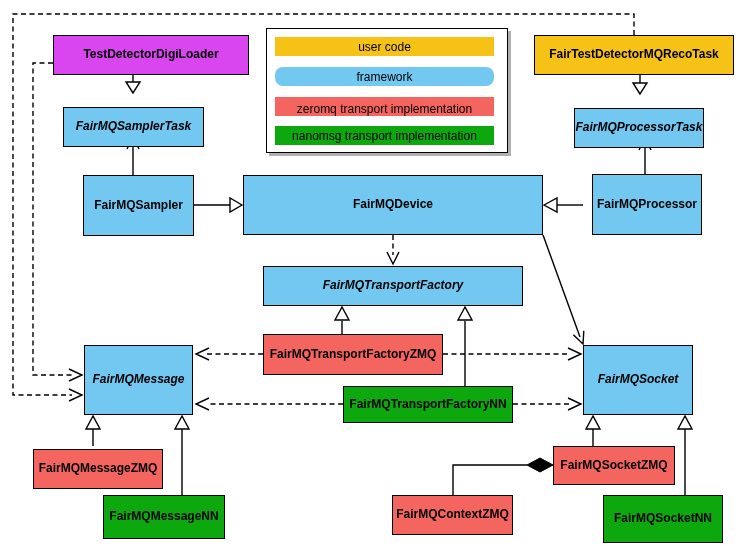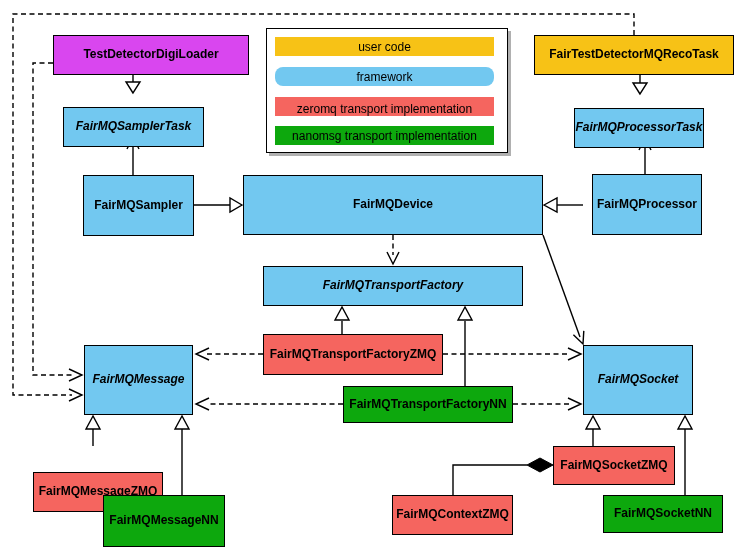--- a/index.html
+++ b/index.html
@@ -188,29 +188,29 @@
   </div>
   <div class="node" style="left: 343px; top: 386px; width: 170px; height: 37px; background-color: rgb(13, 168, 13);">
     <span>FairMQTransportFactoryNN</span>
   </div>
   <div class="node abstract" style="left: 84px; top: 345px; width: 109px; height: 70px; background-color: rgb(114, 200, 240);">
     <span>FairMQMessage</span>
   </div>
   <div class="node abstract" style="left: 583px; top: 345px; width: 110px; height: 70px; background-color: rgb(114, 200, 240);">
     <span>FairMQSocket</span>
   </div>
-  <div class="node" style="left: 33px; top: 472px; width: 130px; height: 40px; background-color: rgb(245, 101, 95);">
+  <div class="node" style="left: 33px; top: 449px; width: 130px; height: 40px; background-color: rgb(245, 101, 95);">
     <span>FairMQMessageZMQ</span>
   </div>
-  <div class="node" style="left: 103px; top: 495px; width: 122px; height: 52px; background-color: rgb(13, 168, 13);">
+  <div class="node" style="left: 103px; top: 495px; width: 122px; height: 44px; background-color: rgb(13, 168, 13);">
     <span>FairMQMessageNN</span>
   </div>
   <div class="node" style="left: 392px; top: 495px; width: 121px; height: 40px; background-color: rgb(245, 101, 95);">
     <span>FairMQContextZMQ</span>
   </div>
   <div class="node" style="left: 553px; top: 446px; width: 122px; height: 39px; background-color: rgb(245, 101, 95);">
     <span>FairMQSocketZMQ</span>
   </div>
-  <div class="node" style="left: 603px; top: 495px; width: 120px; height: 38px; background-color: rgb(13, 168, 13);">
+  <div class="node" style="left: 603px; top: 495px; width: 120px; height: 48px; background-color: rgb(13, 168, 13);">
     <span>FairMQSocketNN</span>
   </div>
 
 </div>
 
 </body></html>

